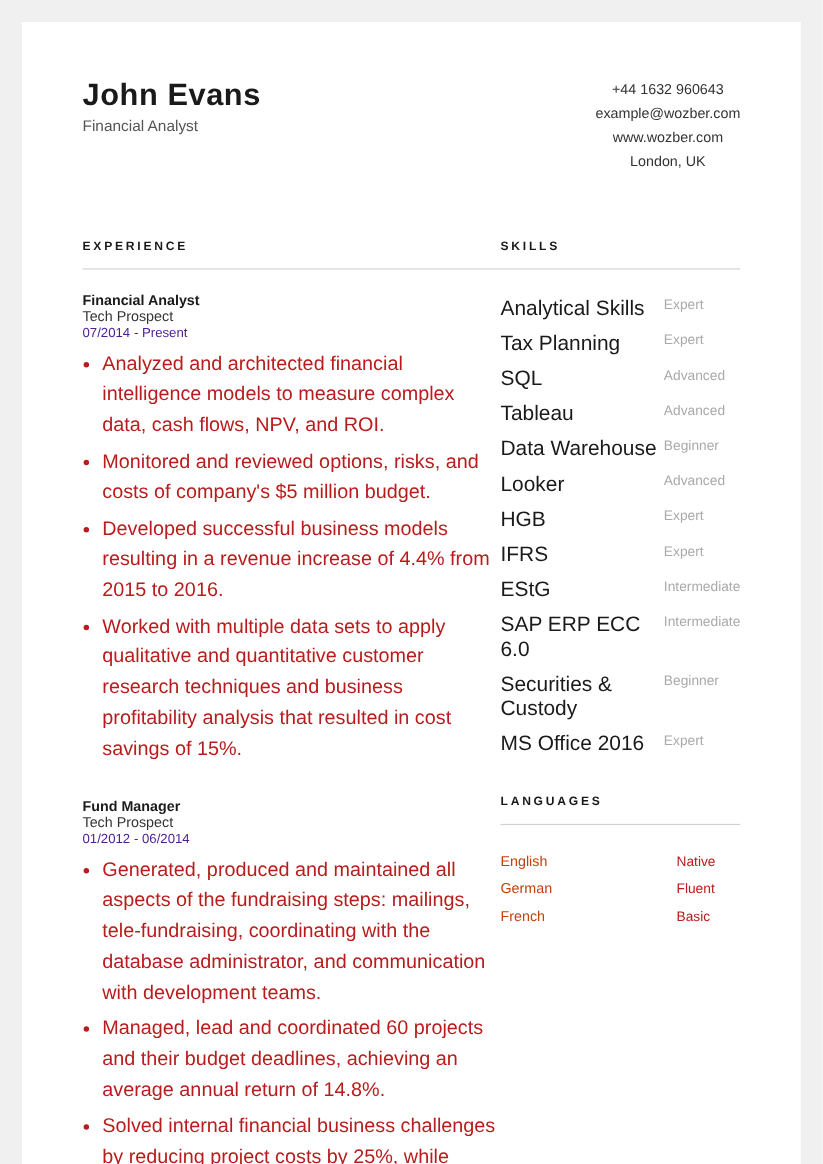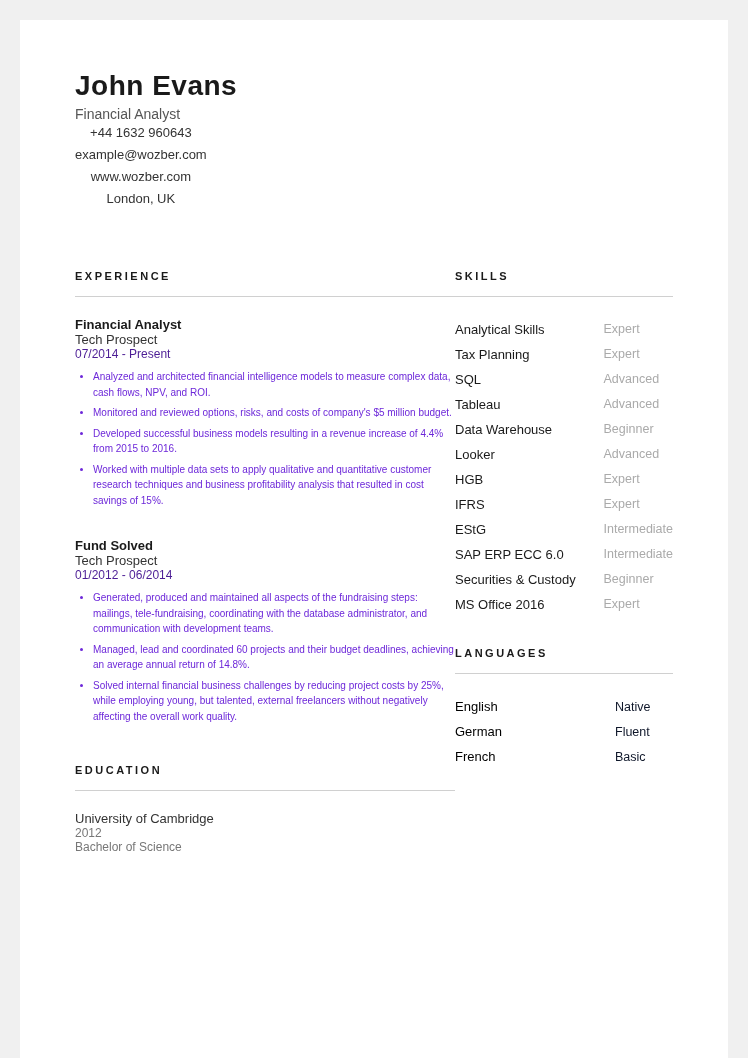--- a/index.html
+++ b/index.html
@@ -25,21 +25,20 @@
       padding: 50px 55px 60px 55px;
       position: relative;
     }
 
     
     .header {
       display: flex;
       justify-content: space-between;
       align-items: flex-start;
       margin-bottom: 60px;
-      flex-direction: column;
     }
 
     .header-left h1 {
       font-size: 28px;
       font-weight: 700;
       color: #1a1a1a;
       letter-spacing: 0.5px;
     }
 
     .header-left .title {
@@ -103,38 +102,38 @@
     }
 
     .experience-item .dates {
       font-size: 12px;
       color: #4c1d95;
       margin-bottom: 8px;
     }
 
     .experience-item ul {
       padding-left: 18px;
-      font-size: 10px;
-      color: #6d28d9;
+      font-size: 18px;
+      color: #b91c1c;
       line-height: 1.55;
     }
 
     .experience-item ul li {
       margin-bottom: 5px;
     }
 
     
     .skills-table {
       width: 100%;
       border-collapse: collapse;
     }
 
     .skills-table tr td {
       padding: 5px 0;
-      font-size: 13px;
+      font-size: 19px;
       vertical-align: top;
     }
 
     .skills-table tr td:first-child {
       color: #1a1a1a;
       width: 160px;
     }
 
     .skills-table tr td:last-child {
       color: #aaa;
@@ -150,26 +149,26 @@
       width: 100%;
       border-collapse: collapse;
     }
 
     .languages-table tr td {
       padding: 5px 0;
       font-size: 13px;
     }
 
     .languages-table tr td:first-child {
-      color: #000000;
+      color: #c2410c;
       width: 160px;
     }
 
     .languages-table tr td:last-child {
-      color: #0f172a;
+      color: #b91c1c;
       font-size: 12.5px;
     }
 
     
     .education-section {
       margin-top: 40px;
     }
 
     .education-item .degree {
       font-size: 13px;
@@ -224,21 +223,21 @@
           <div class="dates">07/2014 - Present</div>
           <ul>
             <li>Analyzed and architected financial intelligence models to measure complex data, cash flows, NPV, and ROI.</li>
             <li>Monitored and reviewed options, risks, and costs of company's $5 million budget.</li>
             <li>Developed successful business models resulting in a revenue increase of 4.4% from 2015 to 2016.</li>
             <li>Worked with multiple data sets to apply qualitative and quantitative customer research techniques and business profitability analysis that resulted in cost savings of 15%.</li>
           </ul>
         </div>
 
         <div class="experience-item">
-          <div class="job-title">Fund Solved</div>
+          <div class="job-title">Fund Manager</div>
           <div class="company">Tech Prospect</div>
           <div class="dates">01/2012 - 06/2014</div>
           <ul>
             <li>Generated, produced and maintained all aspects of the fundraising steps: mailings, tele-fundraising, coordinating with the database administrator, and communication with development teams.</li>
             <li>Managed, lead and coordinated 60 projects and their budget deadlines, achieving an average annual return of 14.8%.</li>
             <li>Solved internal financial business challenges by reducing project costs by 25%, while employing young, but talented, external freelancers without negatively affecting the overall work quality.</li>
           </ul>
         </div>
       </div>
 

